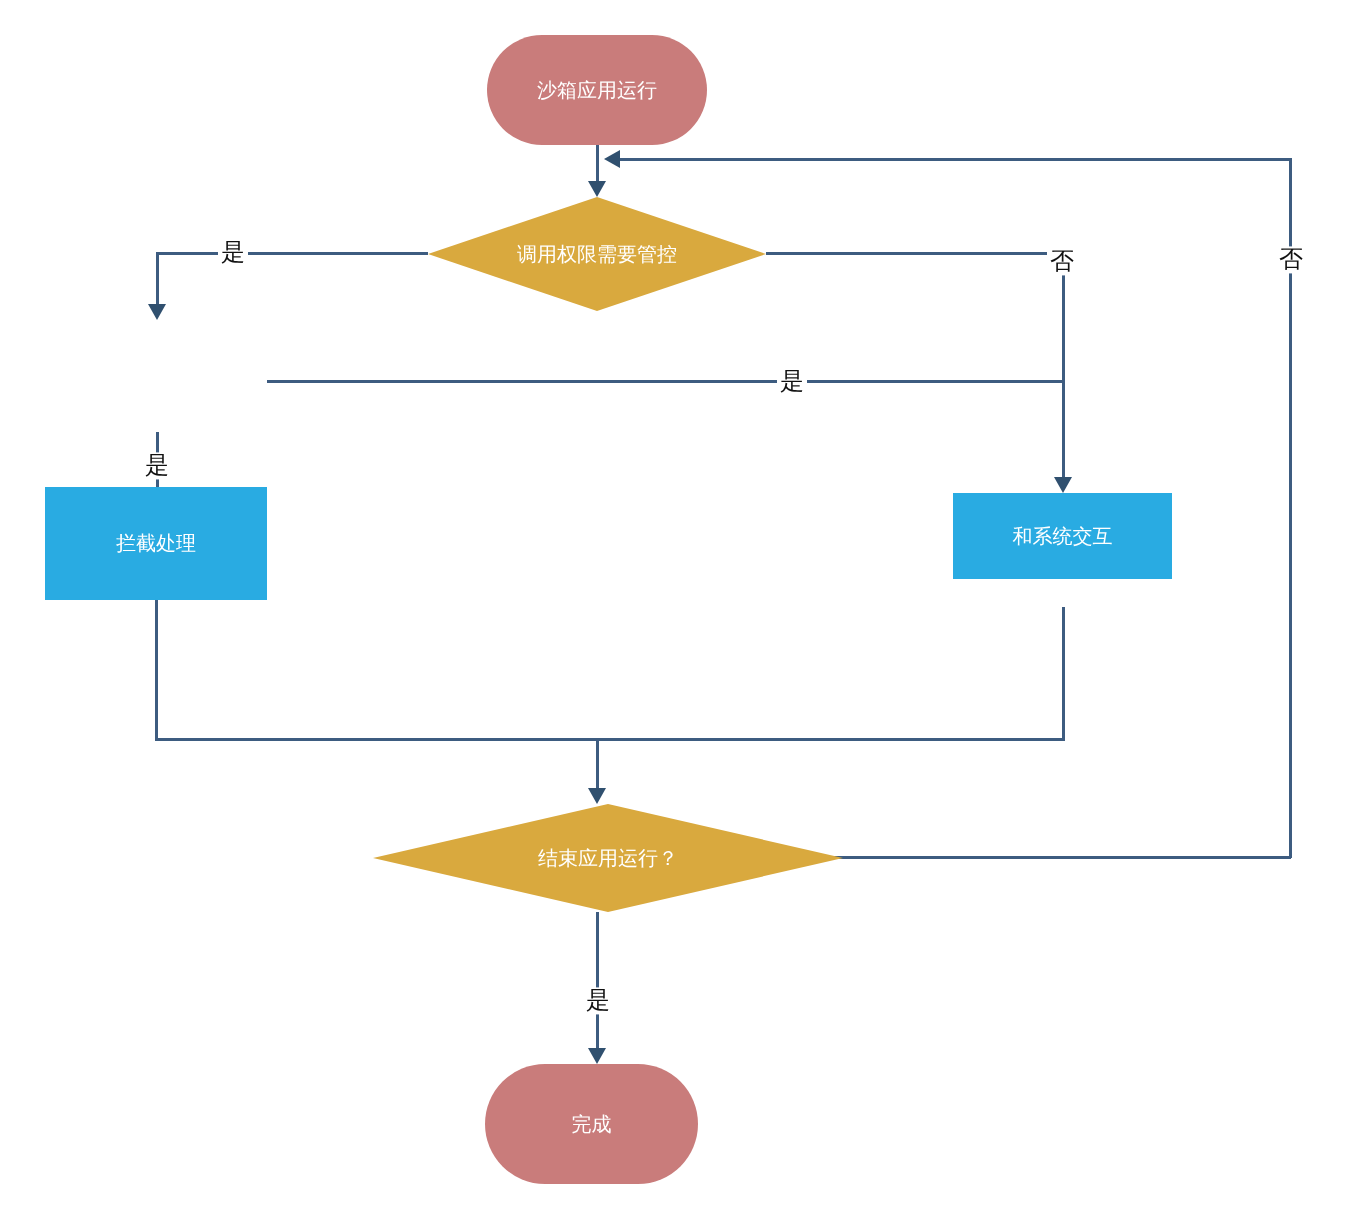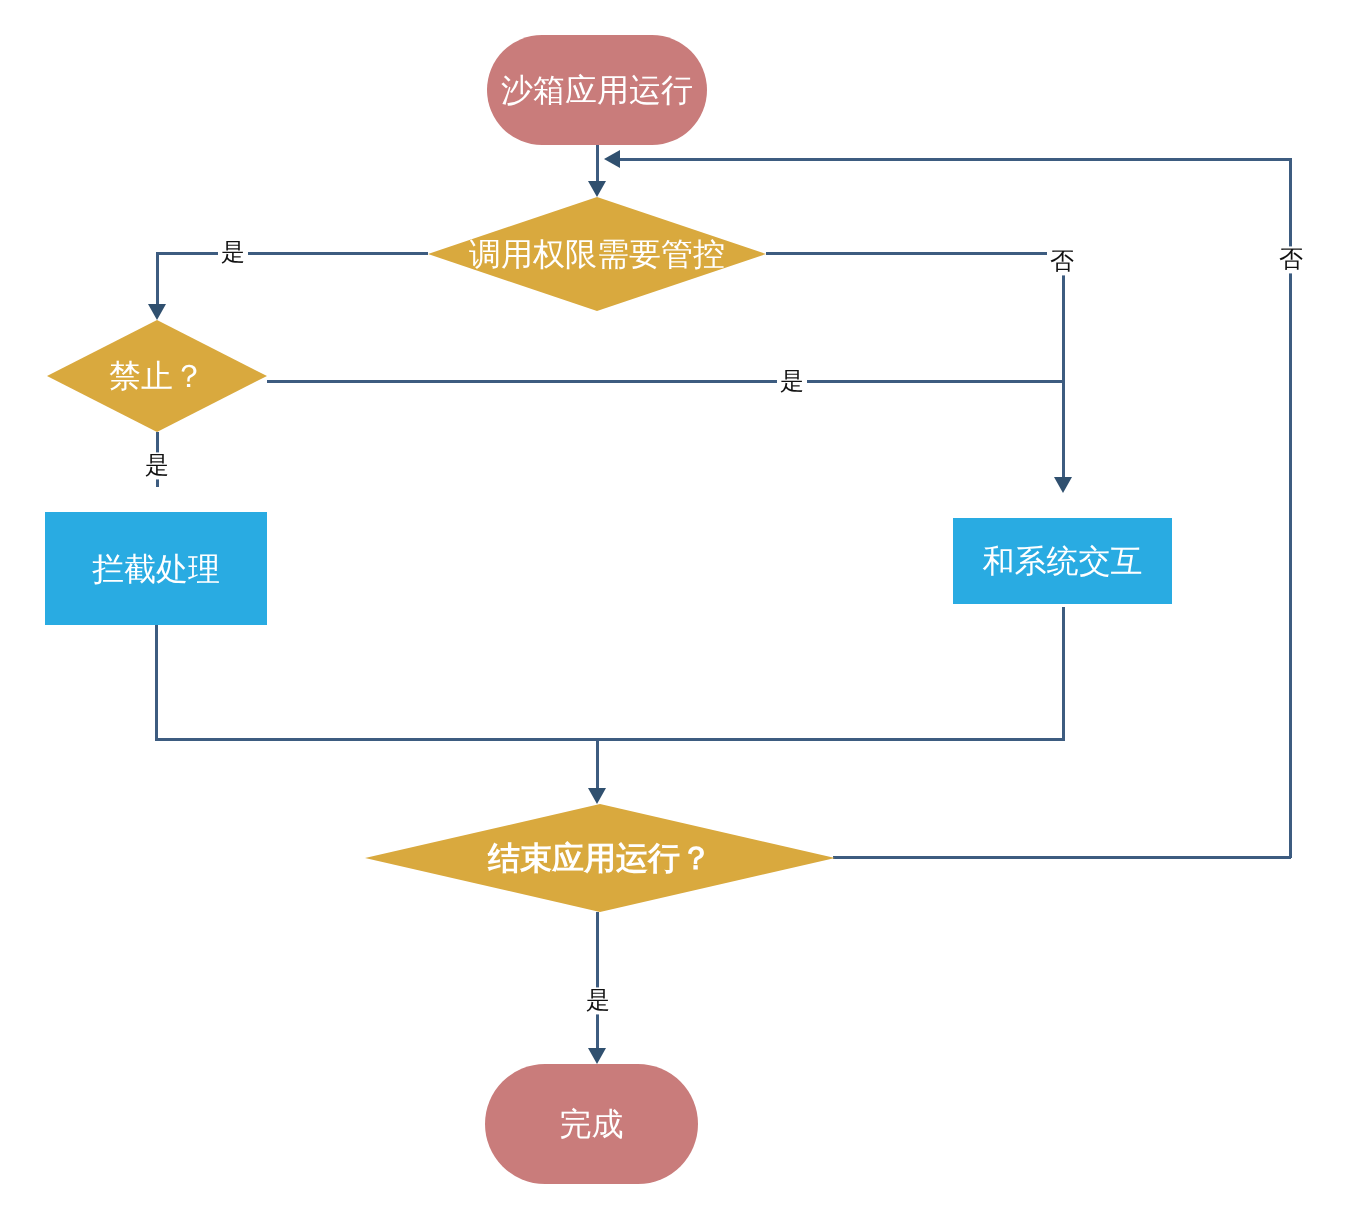--- a/index.html
+++ b/index.html
@@ -11,25 +11,25 @@
   .hline,.vline{position:absolute;background:var(--line,#3D5C80);}
   .hline{height:3px;}
   .vline{width:3px;}
   
   .arrow{position:absolute;width:0;height:0;}
   .arrow.down{border-left:9px solid transparent;border-right:9px solid transparent;border-top:16px solid var(--arrow,#30506F);}
   .arrow.left{border-top:9px solid transparent;border-bottom:9px solid transparent;border-right:16px solid var(--arrow,#30506F);}
   
   .node{
     position:absolute;display:flex;align-items:center;justify-content:center;
-    color:var(--node_text,#fff);font-size:32px;line-height:1.25;text-align:center;
+    color:var(--node_text,#fff);font-size:20px;line-height:1.25;text-align:center;
     box-sizing:border-box;
   }
   .terminal{background:var(--terminal,#C97C7B);border-radius:60px;}
-  .process{background:var(--process,#29ABE2);margin-top:25px;}
+  .process{background:var(--process,#29ABE2);}
   .decision{background:var(--decision,#D9A93E);clip-path:polygon(50% 0,100% 50%,50% 100%,0 50%);}
   
   .elabel{
     position:absolute;background:#fff;color:var(--edge_text,#111);
     font-size:24px;line-height:1.05;padding:1px 3px;transform:translate(-50%,-50%);
     white-space:nowrap;
   }
   
   #ln-start-perm   {left:596px;top:145px;height:37px;}
   #ln-fb-top       {left:620px;top:158px;width:672px;}
@@ -52,21 +52,21 @@
   #ar-forbid   {left:148px;top:304px;}
   #ar-interact {left:1054px;top:477px;}
   #ar-end      {left:588px;top:788px;}
   #ar-done     {left:588px;top:1048px;}
 
   #nd-start    {left:487px;top:35px;width:220px;height:110px;}
   #nd-perm     {left:428px;top:197px;width:338px;height:114px;}
   #nd-forbid   {left:47px;top:320px;width:220px;height:112px;}
   #nd-intercept{left:45px;top:487px;width:222px;height:113px;}
   #nd-interact {left:953px;top:493px;width:219px;height:86px;}
-  #nd-end      {left:365px;top:804px;width:470px;height:108px;font-weight:bold;}
+  #nd-end      {left:373px;top:804px;width:470px;height:108px;}
   #nd-done     {left:485px;top:1064px;width:213px;height:120px;}
 
   #lb-perm-yes      {left:233px;top:253px;}
   #lb-perm-no       {left:1062px;top:262px;}
   #lb-end-no        {left:1291px;top:260px;}
   #lb-forbid-right  {left:792px;top:382px;}
   #lb-forbid-down   {left:157px;top:466px;}
   #lb-end-yes       {left:598px;top:1001px;}
 </style>
 </head>
@@ -96,23 +96,20 @@
   <div class="arrow down" id="ar-interact"></div>
   <div class="arrow down" id="ar-end"></div>
   <div class="arrow down" id="ar-done"></div>
 
   <div class="node terminal" id="nd-start">
     <span>沙箱应用运行</span>
   </div>
   <div class="node decision" id="nd-perm">
     <span>调用权限需要管控</span>
   </div>
-  <div class="node decision" id="nd-forbid">
-    <span>禁止？</span>
-  </div>
   <div class="node process" id="nd-intercept">
     <span>拦截处理</span>
   </div>
   <div class="node process" id="nd-interact">
     <span>和系统交互</span>
   </div>
   <div class="node decision" id="nd-end">
     <span>结束应用运行？</span>
   </div>
   <div class="node terminal" id="nd-done">

